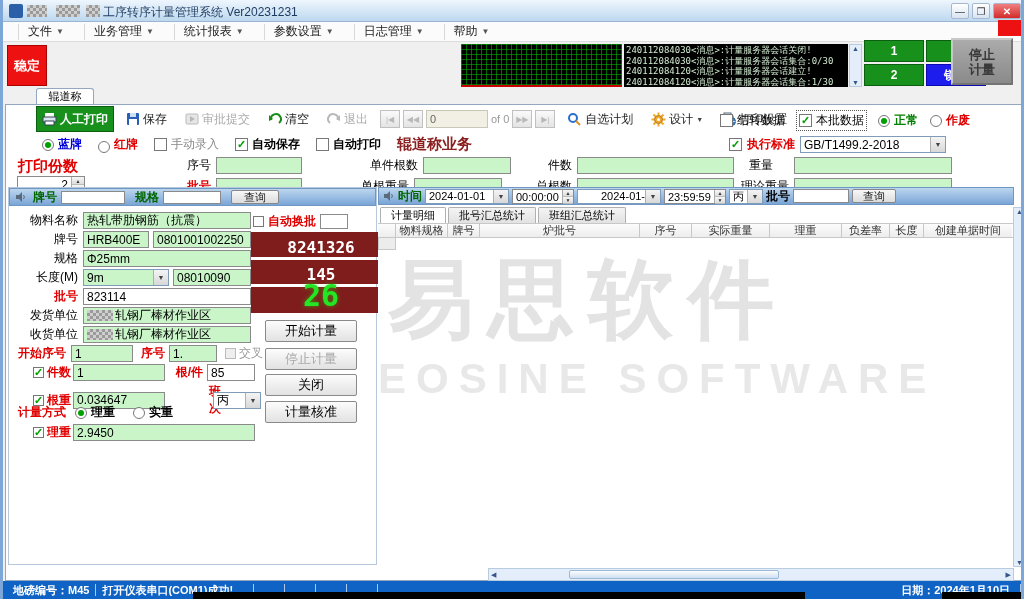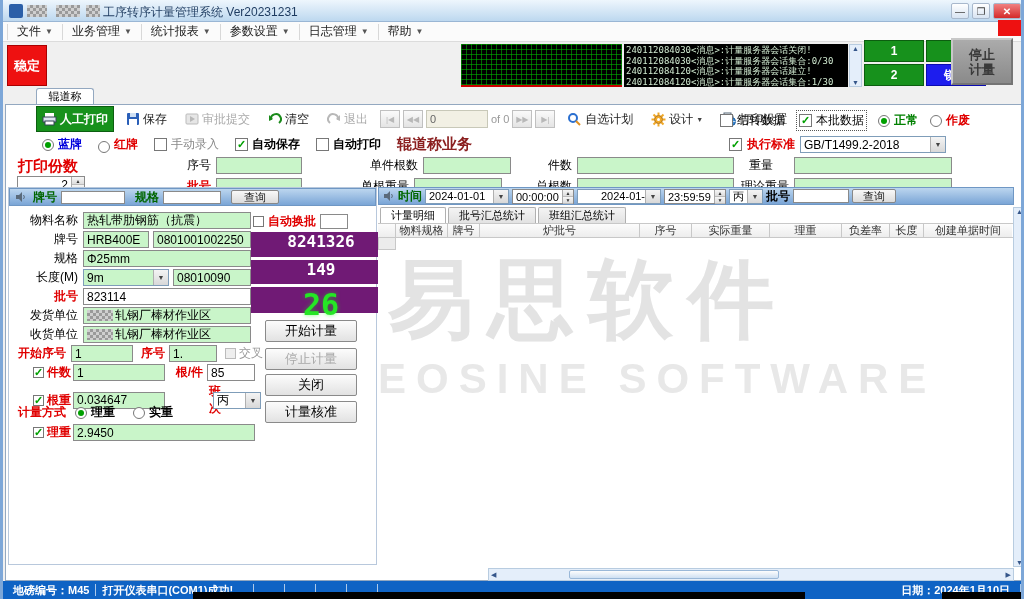--- a/index.html
+++ b/index.html
@@ -16,21 +16,21 @@
   .mosaic { background:repeating-conic-gradient(#9a9a9a 0% 25%, #cfcfcf 0% 50%) 0 0/6px 6px; }
   .titletext { position:absolute; left:100px; top:4px; font-size:12px; color:#1d3a5f; white-space:nowrap; }
   .winbtn { position:absolute; top:3px; height:16px; font-size:10px; color:#444; display:flex; align-items:center;
             justify-content:center; border:1px solid #a8b8cc; background:linear-gradient(#fff,#d8e4f2); border-radius:2px; }
   .winbtn.close { background:linear-gradient(#f08080,#d42a2a); color:#fff; font-weight:bold; }
 
   
   .menubar { position:absolute; left:0; top:22px; width:1024px; height:20px; background:#fbfbfb;
              border-bottom:1px solid #dcdcdc; display:flex; align-items:center; padding-left:4px; }
   .menuitem { display:flex; align-items:center; gap:4px; padding:1px 9px; font-size:12px; color:#222;
-              border-left:1px solid #d8d8d8; height:16px; }
+              border-left:1px solid #d8d8d8; height:16px;margin-left:11px; }
   .menuitem .caret { font-size:8px; color:#555; }
 
   
   .stable { position:absolute; left:4px; top:45px; width:40px; height:41px; background:#ee1111; border:1px solid #a00;
             color:#fff; font-size:13px; font-weight:bold; display:flex; align-items:center; justify-content:center; }
   .weight { position:absolute; left:46px; top:44px; width:410px; height:43px; background:#000;
             display:flex; align-items:center; justify-content:center; }
   .weight span { font-family:"DejaVu Sans Mono",monospace; font-weight:bold; font-size:44px; color:#25e625;
                  letter-spacing:8px; text-shadow:0 0 5px rgba(0,255,0,.45); }
   .gridpanel { position:absolute; left:458px; top:44px; width:161px; height:43px; background:#000;
@@ -94,21 +94,21 @@
   .redlbl { color:#e00000; } .bluelbl { color:#0000dd; }
   .biz { font-size:15px; font-weight:bold; color:#8b2020; }
 
   .bluebar { background:linear-gradient(#bcd6ef,#7aa5d6); border:1px solid #6f97c4; display:flex; align-items:center; }
   .btn { background:linear-gradient(#f8f8f8,#dcdcdc); border:1px solid #888; border-radius:2px; font-size:11px;
          display:flex; align-items:center; justify-content:center; color:#222; }
 
   .leftpanel { position:absolute; left:2px; top:82px; width:369px; height:378px; border:1px solid #b8c8dc; background:#fff; }
   .lrow { position:absolute; display:flex; align-items:center; }
   .flbl { width:72px; text-align:right; font-size:12px; padding-right:5px; flex:none; }
-  .blackbox { position:absolute; left:242px; width:140px; background:#701a75; display:flex; align-items:flex-start; justify-content:center; }
+  .blackbox { position:absolute; left:242px; width:140px; background:#7f1d1d; display:flex; align-items:flex-end; justify-content:center; }
   .blackbox span { color:#fff; font-weight:bold; font-size:16px; font-family:"DejaVu Sans Mono",monospace; }
   .blackbox.grn span { color:#25e625; font-size:30px; text-shadow:0 0 4px rgba(0,255,0,.5); }
   .sidebtn { position:absolute; left:256px; width:92px; height:22px; background:linear-gradient(#fcfcfc,#e2e2e2);
              border:1px solid #8a8a8a; border-radius:2px; font-size:13px; display:flex; align-items:center; justify-content:center; }
   .sidebtn.dis { color:#a8a8a8; }
 
   .rightpanel { position:absolute; left:372px; top:82px; width:636px; height:276px; background:#fff; }
   .rtab { height:16px; padding:0 10px; font-size:11px; border:1px solid #b0b0b0; border-bottom:none;
           background:linear-gradient(#f4f4f4,#e2e2e2); display:flex; align-items:center; border-radius:2px 2px 0 0; }
   .rtab.active { background:#fff; position:relative; }
@@ -488,21 +488,21 @@
           <span class="cb" style="width:11px;height:11px;">✓</span>
           <span style="font-size:12px;color:#e00000;font-weight:bold;">理重</span>
         </label>
         <input class="gin" style="width: 182px; margin-left: 2px;" value="2.9450">
       </div>
 
       <div class="blackbox" style="top:44px;height:25px;">
           <span>8241326</span>
         </div>
       <div class="blackbox" style="top:72px;height:24px;">
-          <span>149</span>
+          <span>145</span>
         </div>
       <div class="blackbox grn" style="top:99px;height:26px;">
           <span>26</span>
         </div>
 
       <div class="sidebtn" style="top:132px;">开始计量</div>
       <div class="sidebtn dis" style="top:160px;">停止计量</div>
       <div class="sidebtn" style="top:186px;">关闭</div>
       <div class="sidebtn" style="top:213px;">计量核准</div>
     </div>

